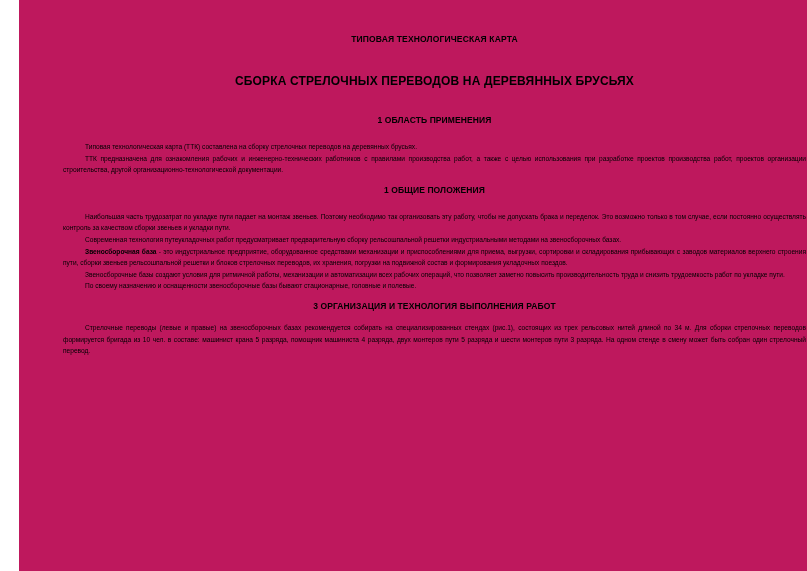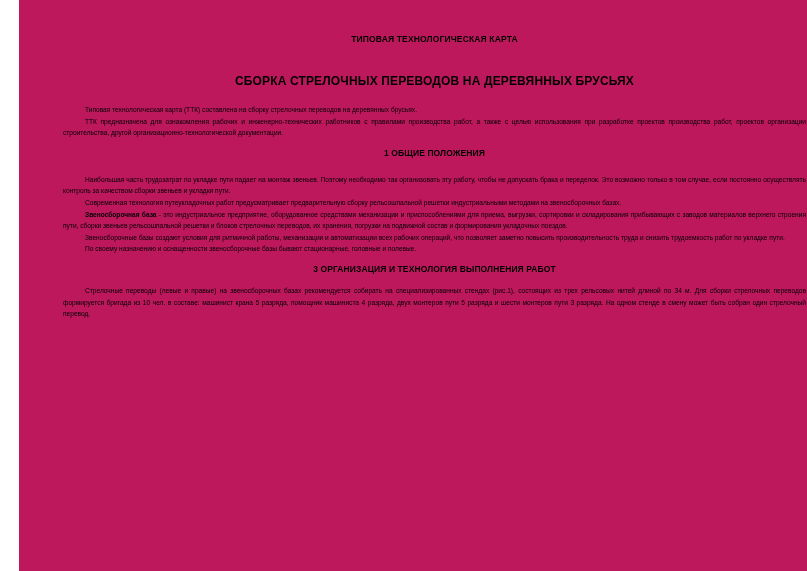--- a/index.html
+++ b/index.html
@@ -72,20 +72,21 @@
 </style>
 </head>
 <body>
 
 <div class="page">
 
   <div class="doc-title">ТИПОВАЯ ТЕХНОЛОГИЧЕСКАЯ КАРТА</div>
 
   <div class="doc-subtitle">СБОРКА СТРЕЛОЧНЫХ ПЕРЕВОДОВ НА ДЕРЕВЯННЫХ БРУСЬЯХ</div>
 
+  <div class="section-heading">1 ОБЛАСТЬ ПРИМЕНЕНИЯ</div>
 
   <div class="body-block">
     <p class="para indent">Типовая технологическая карта (ТТК) составлена на сборку стрелочных переводов на деревянных брусьях.</p>
     <p class="para indent">ТТК предназначена для ознакомления рабочих и инженерно-технических работников с правилами производства работ, а также с целью использования при разработке проектов производства работ, проектов организации строительства, другой организационно-технологической документации.</p>
   </div>
 
   <div class="section-heading tight">1 ОБЩИЕ ПОЛОЖЕНИЯ</div>
 
   <div class="body-block">
     <p class="para indent">Наибольшая часть трудозатрат по укладке пути падает на монтаж звеньев. Поэтому необходимо так организовать эту работу, чтобы не допускать брака и переделок. Это возможно только в том случае, если постоянно осуществлять контроль за качеством сборки звеньев и укладки пути.</p>

